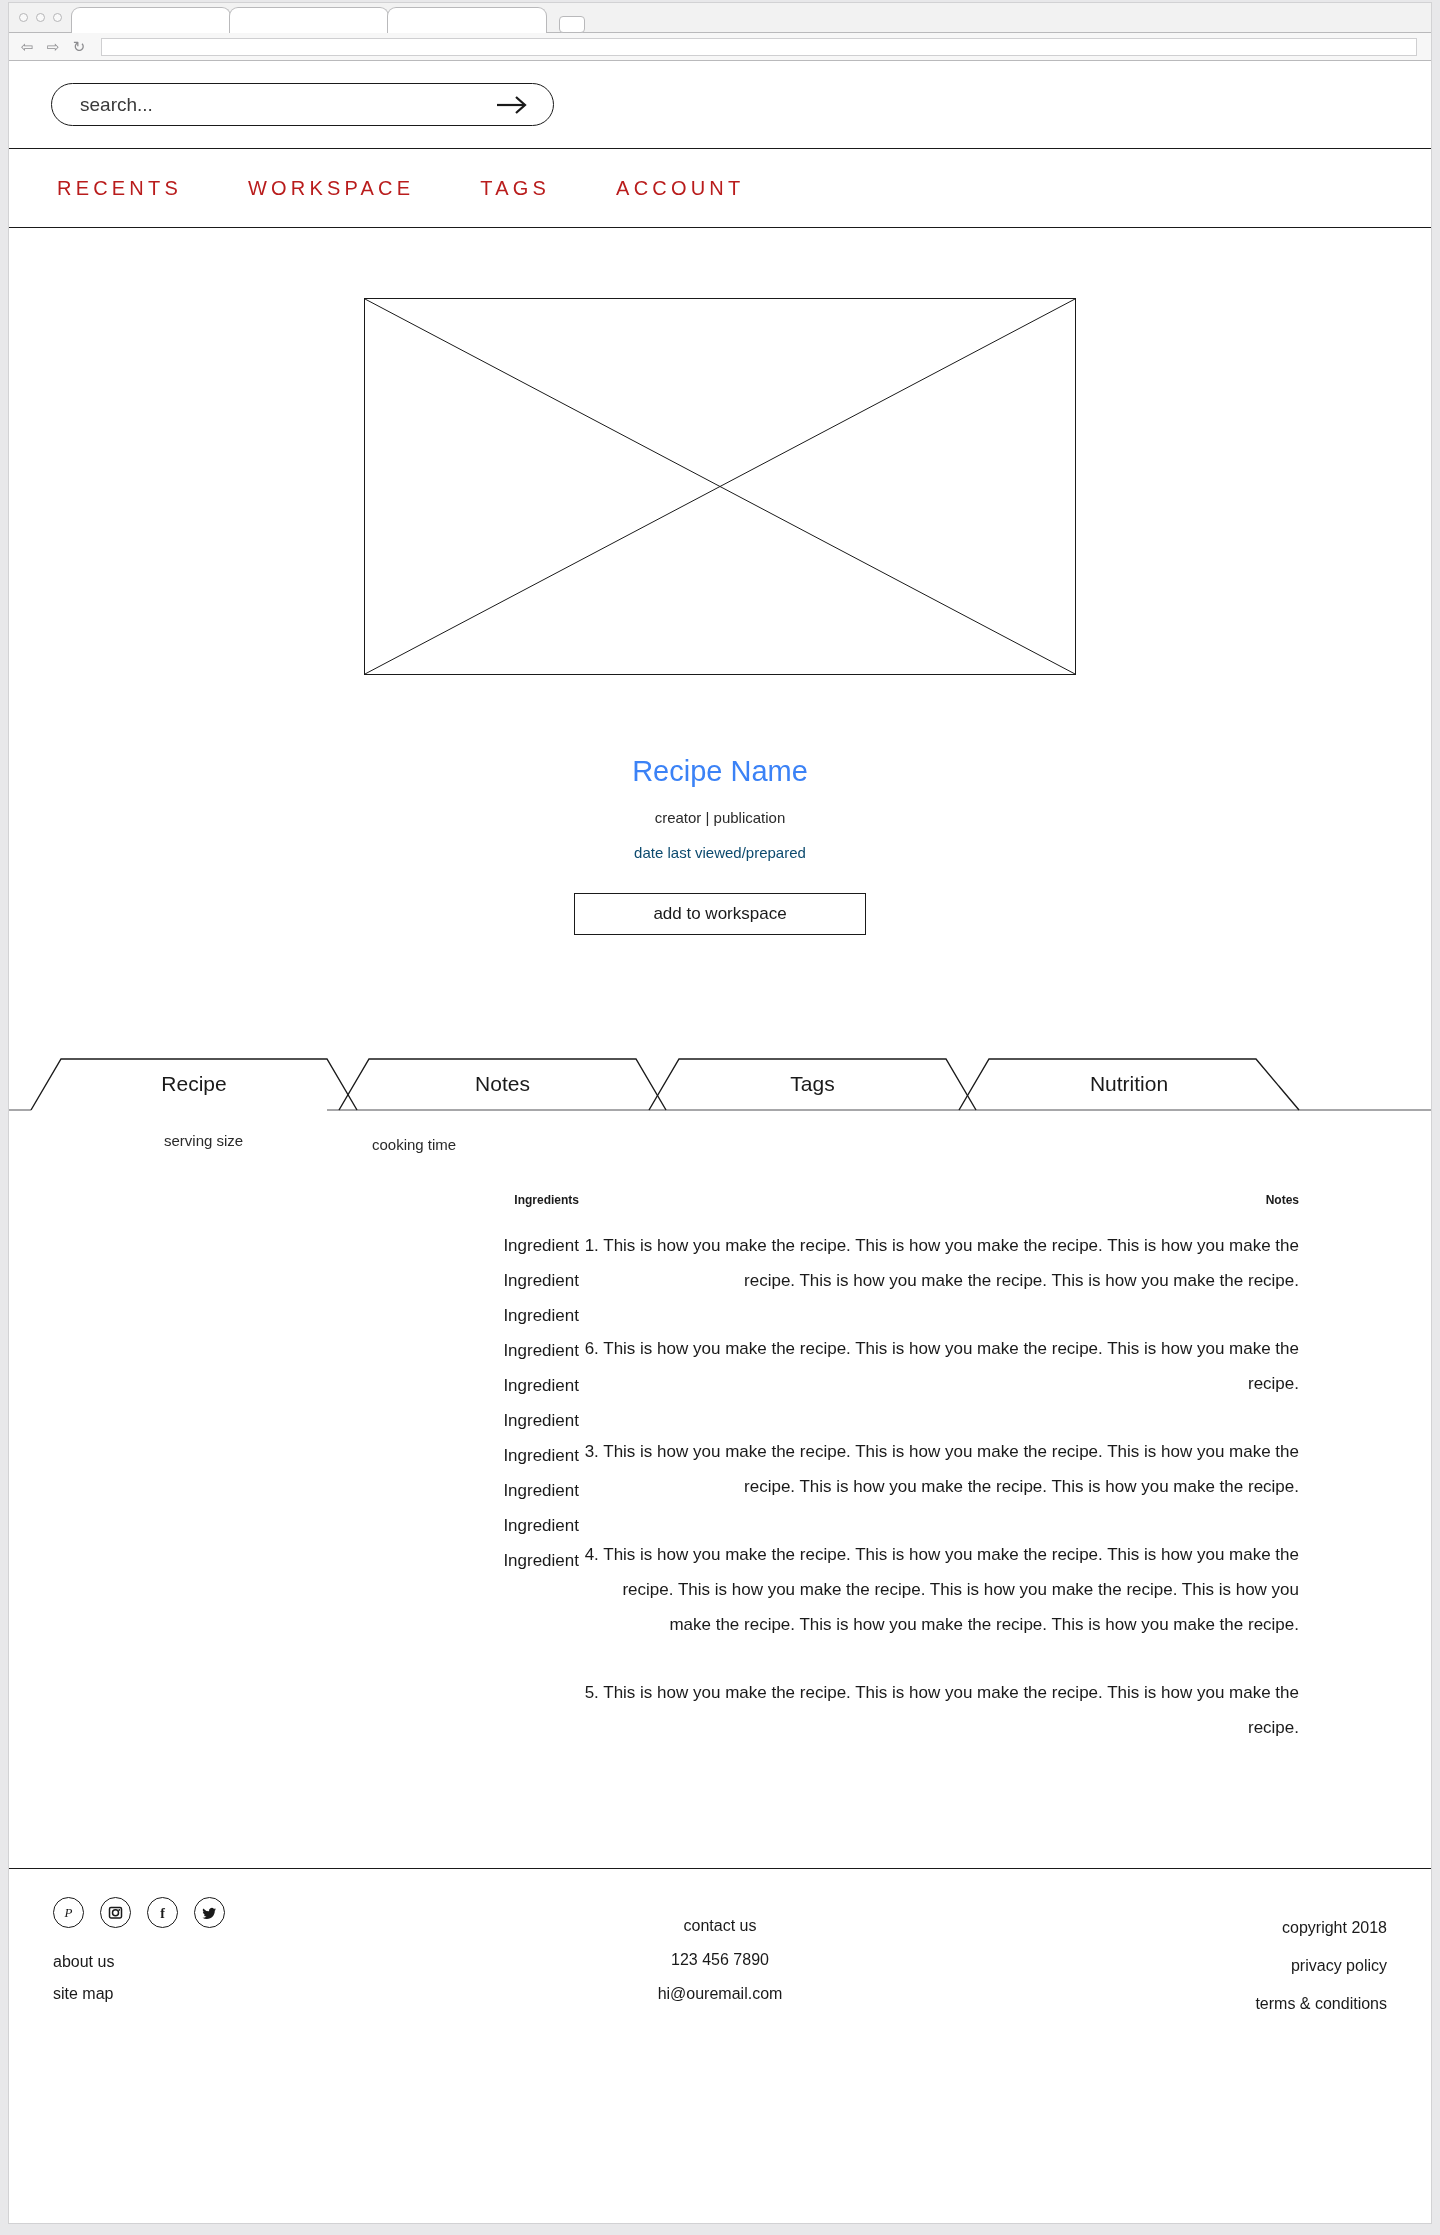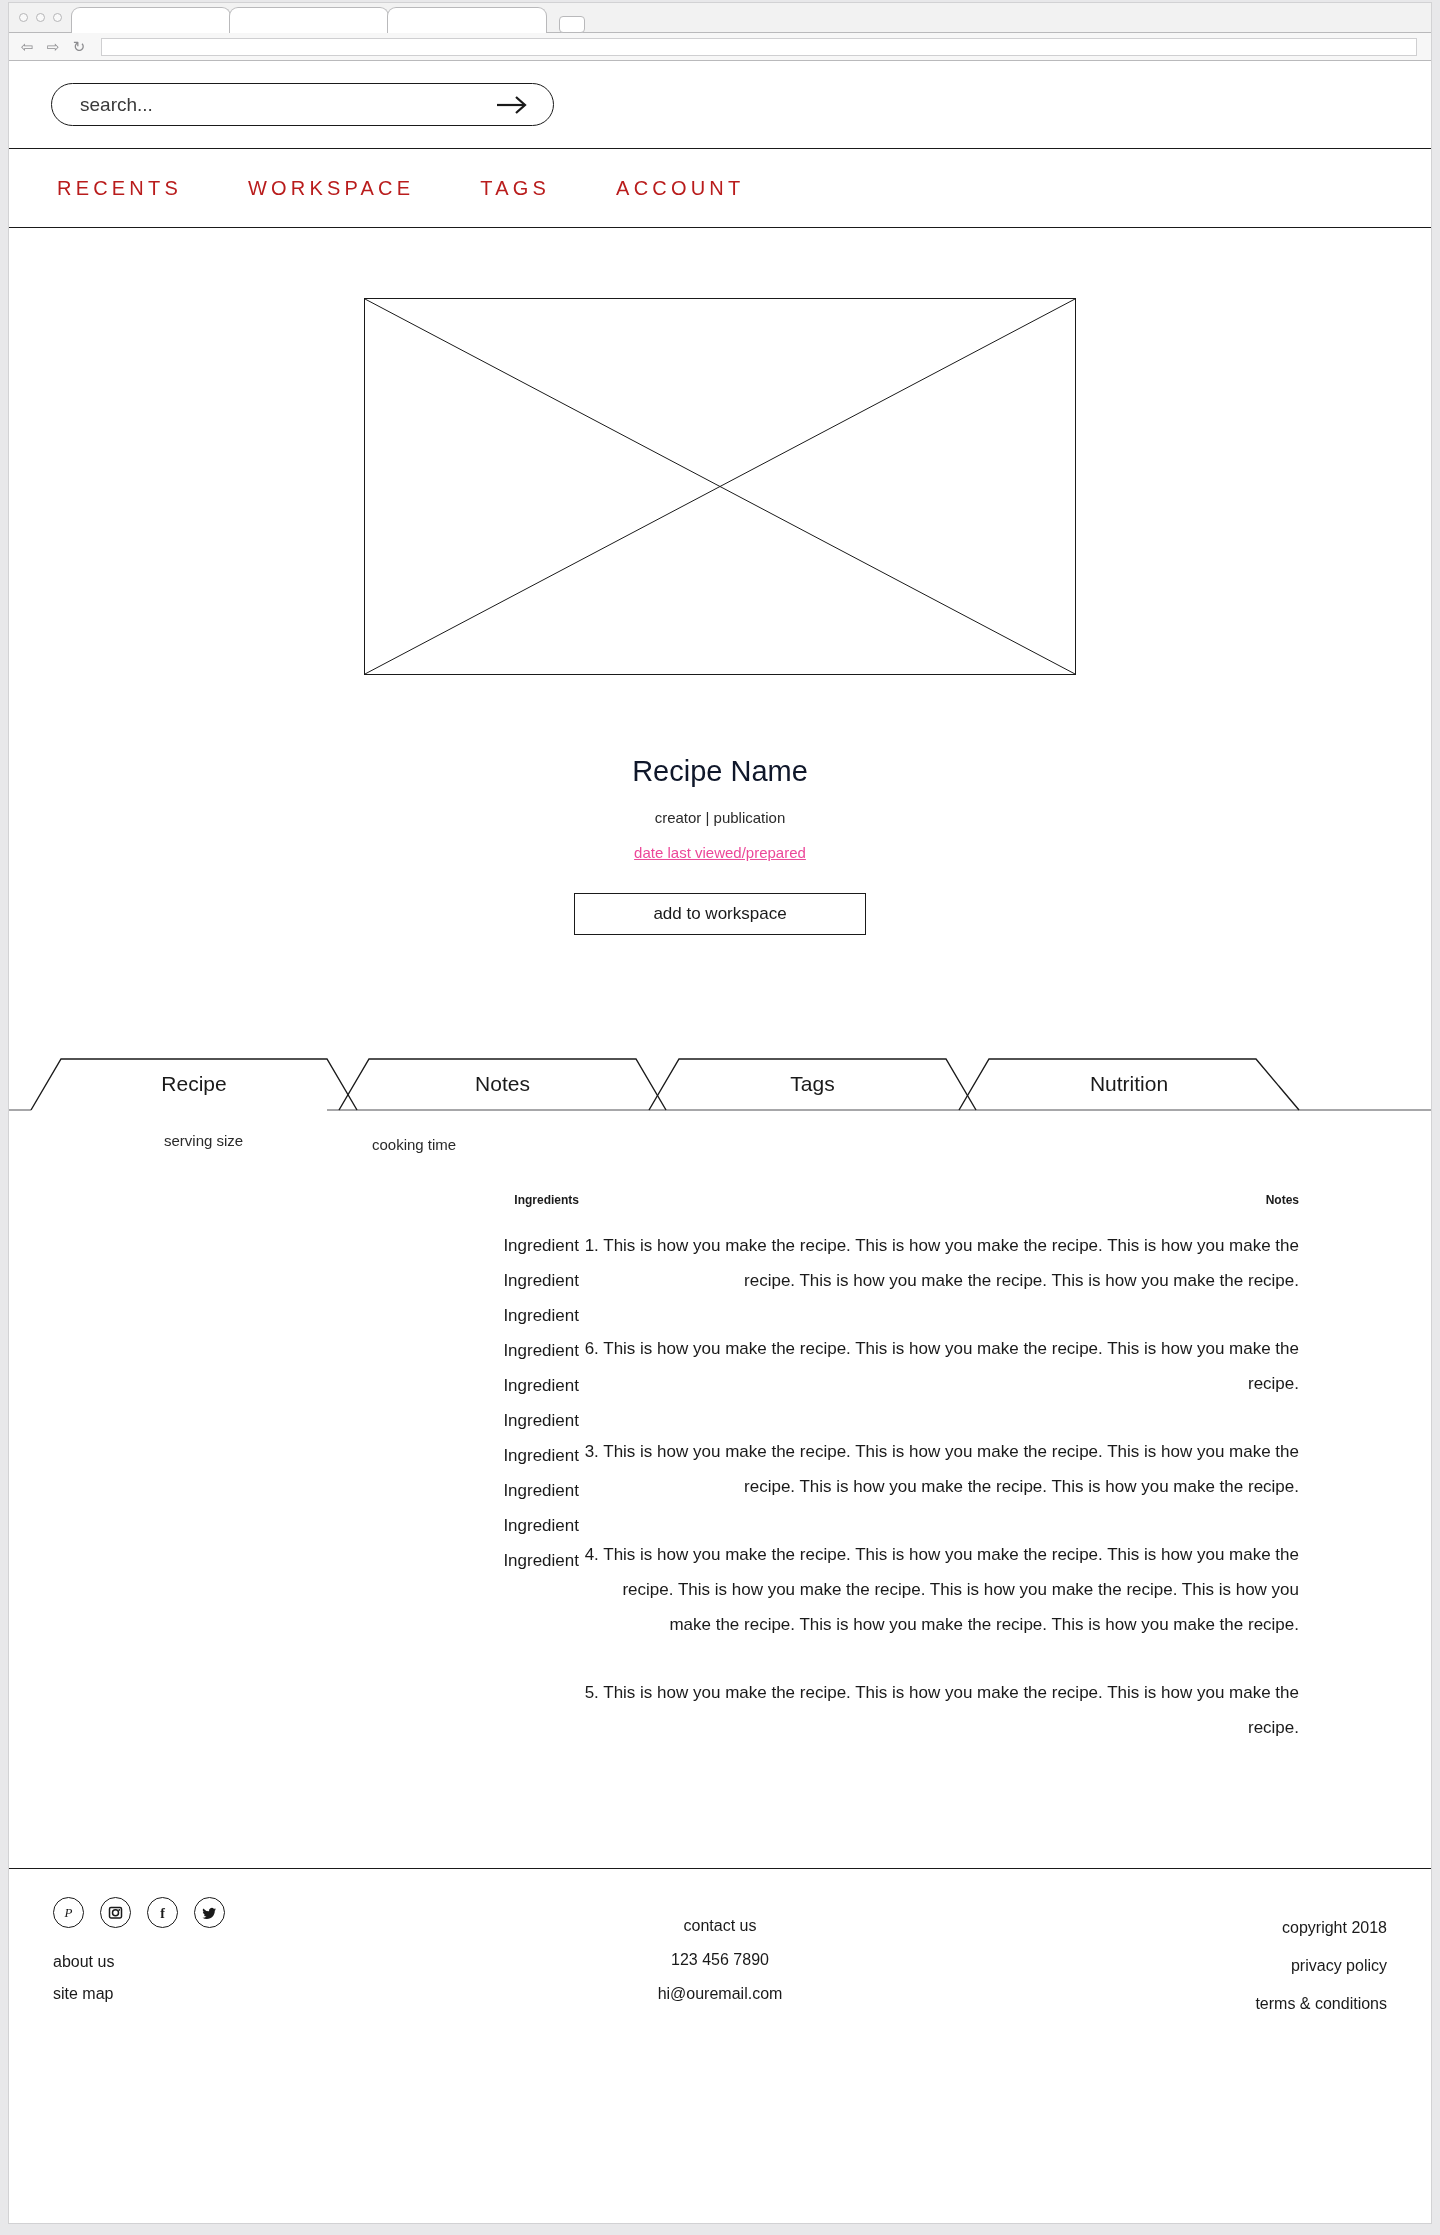--- a/index.html
+++ b/index.html
@@ -216,32 +216,31 @@
     height: 377px;
     border: 1.5px solid #1a1a1a;
     position: relative;
   }
   .hero-box svg { position: absolute; inset: 0; width: 100%; height: 100%; }
 
   .recipe-title {
     margin-top: 80px;
     font-size: 29px;
     font-weight: 400;
-    color: #0f172a;
+    color: #3b82f6;
   }
   .recipe-byline {
     margin-top: 21px;
     font-size: 15px;
     color: #2a2a2a;
   }
   .recipe-date {
     margin-top: 18px;
     font-size: 15px;
-    color: #ec4899;
-    text-decoration: underline;
+    color: #0c4a6e;
   }
   .add-workspace-btn {
     margin-top: 32px;
     width: 292px;
     height: 42px;
     border: 1.5px solid #1a1a1a;
     background: #ffffff;
     font-family: "Liberation Sans", sans-serif;
     font-size: 17px;
     color: #1a1a1a;

